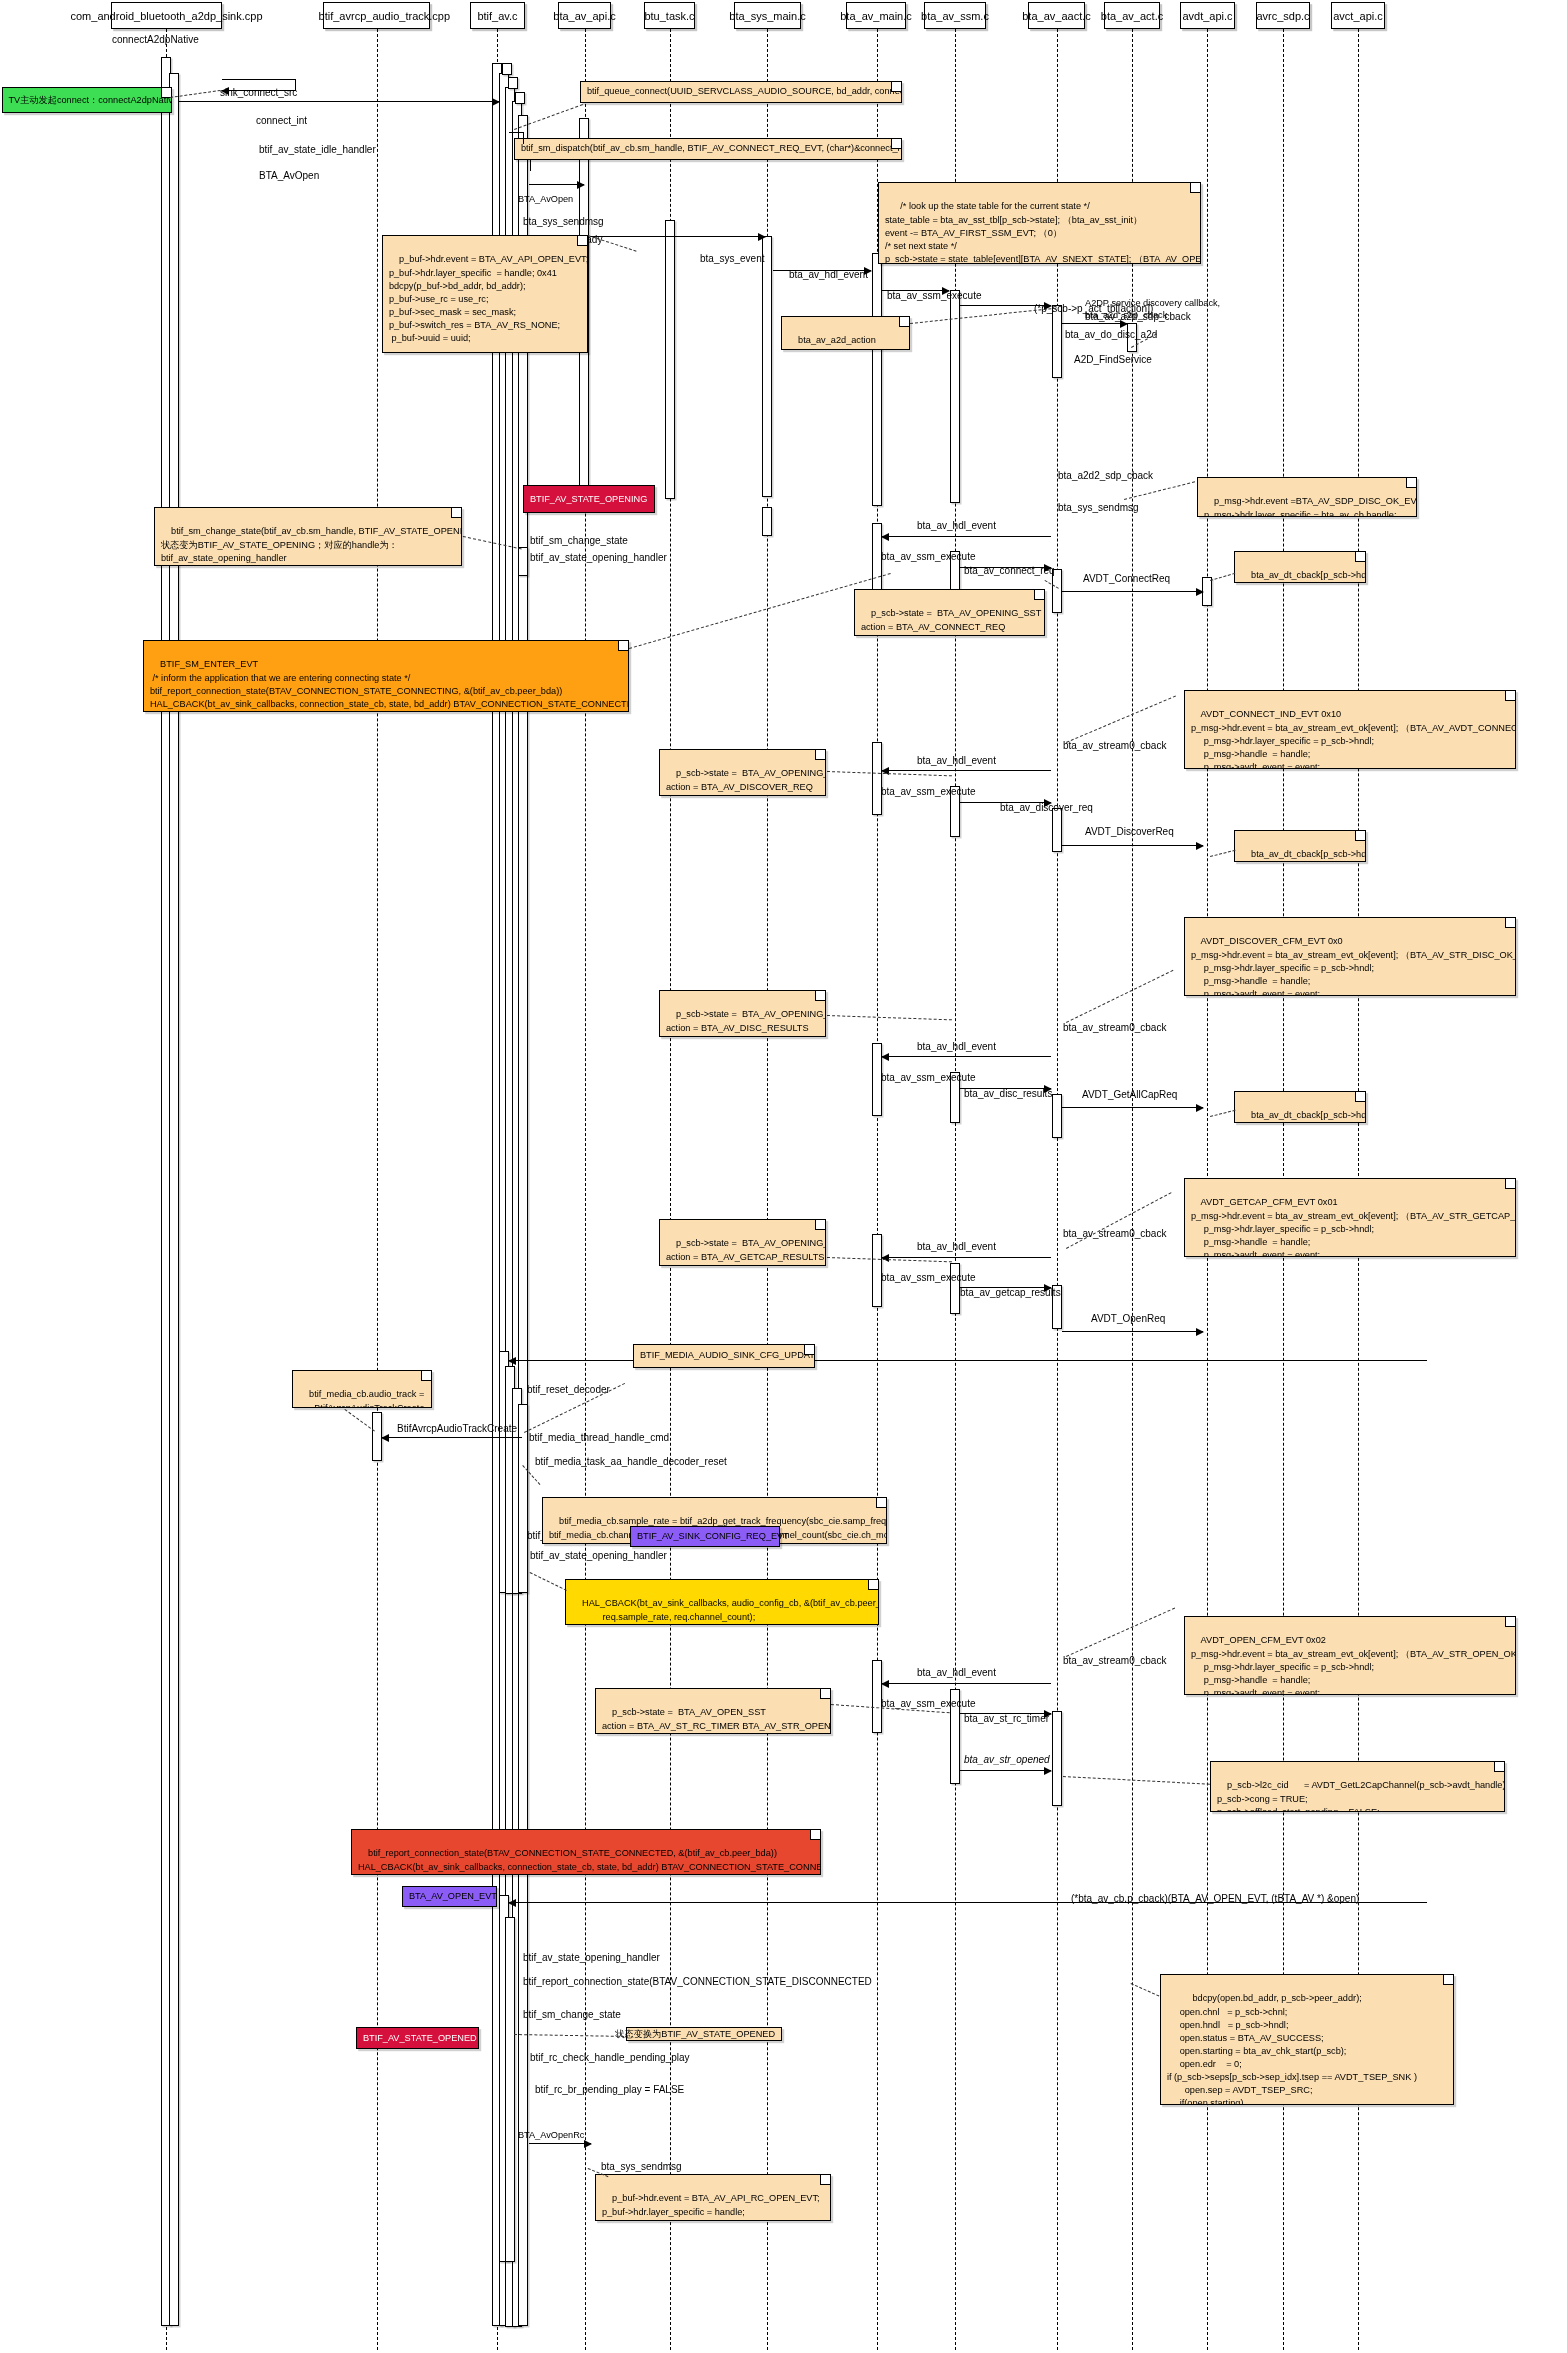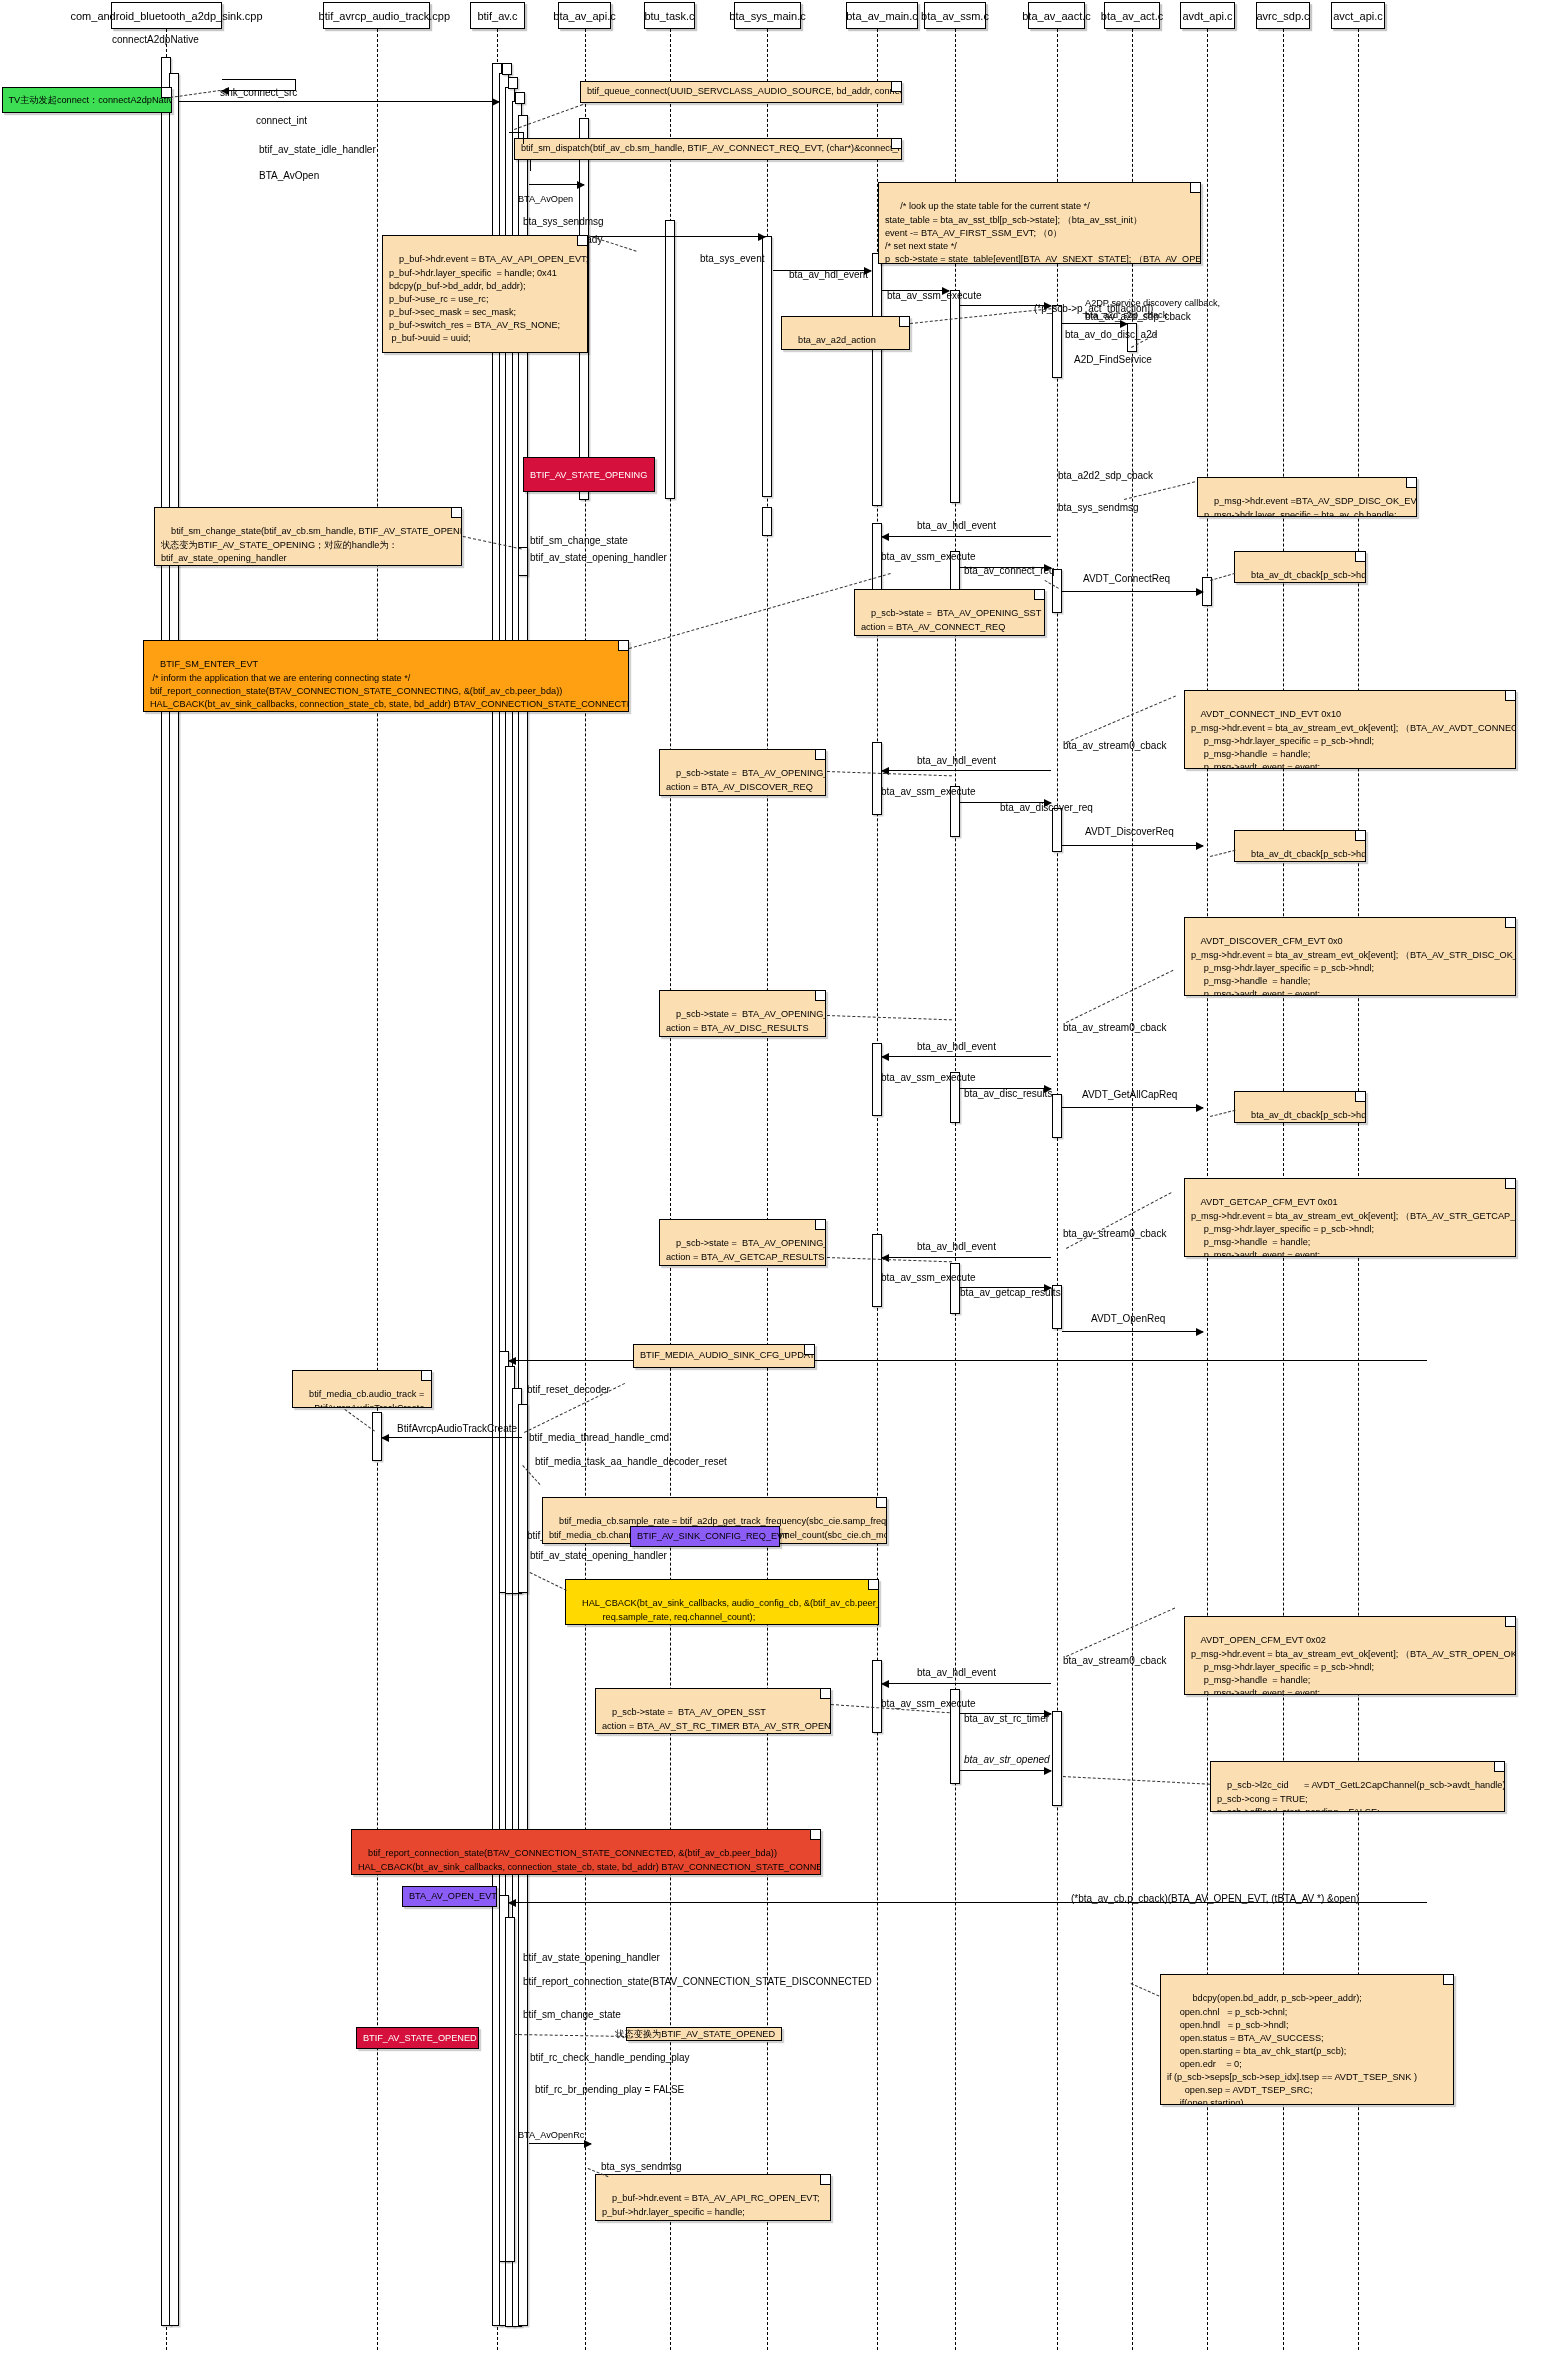--- a/index.html
+++ b/index.html
@@ -139,21 +139,21 @@
   </div>
   <div class="lifeline-head" style="left:558px; top:2.2px; width:53px; height:27px;">
     <span>bta_av_api.c</span>
   </div>
   <div class="lifeline-head" style="left:644px; top:2.2px; width:51px; height:27px;">
     <span>btu_task.c</span>
   </div>
   <div class="lifeline-head" style="left:734px; top:2.2px; width:67px; height:27px;">
     <span>bta_sys_main.c</span>
   </div>
-  <div class="lifeline-head" style="left:846px; top:2.2px; width:72px; height:27px;">
+  <div class="lifeline-head" style="left:846px; top:2.2px; width:60px; height:27px;">
     <span>bta_av_main.c</span>
   </div>
   <div class="lifeline-head" style="left:924px; top:2.2px; width:62px; height:27px;">
     <span>bta_av_ssm.c</span>
   </div>
   <div class="lifeline-head" style="left:1028px; top:2.2px; width:57px; height:27px;">
     <span>bta_av_aact.c</span>
   </div>
   <div class="lifeline-head" style="left:1104px; top:2.2px; width:56px; height:27px;">
     <span>bta_av_act.c</span>
@@ -603,21 +603,21 @@
   <div class="tagbox peach" style="left:626px; top:2027px; width:156px; height:14px;justify-content:flex-end;">
     <span>状态变换为BTIF_AV_STATE_OPENED</span>
   </div>
 
   <div class="note" style="left:595px; top:2174px; width:236px; height:47px;">
     <span>p_buf-&gt;hdr.event = BTA_AV_API_RC_OPEN_EVT;
 p_buf-&gt;hdr.layer_specific = handle;
 bta_sys_sendmsg(p_buf);</span>
   </div>
 
-  <div class="tagbox crimson" style="left:523px; top:457px; width:132px; height:35px;">
+  <div class="tagbox crimson" style="left:523px; top:485px; width:132px; height:28px;">
     <span>BTIF_AV_STATE_OPENING</span>
   </div>
 
   <div class="tagbox crimson" style="left:356px; top:2027px; width:123px; height:22px;">
     <span>BTIF_AV_STATE_OPENED</span>
   </div>
 
   <div class="tagbox whitebox" style="left:402px; top:1886px; width:95px; height:20.6px;">
     <span>BTA_AV_OPEN_EVT</span>
   </div>

